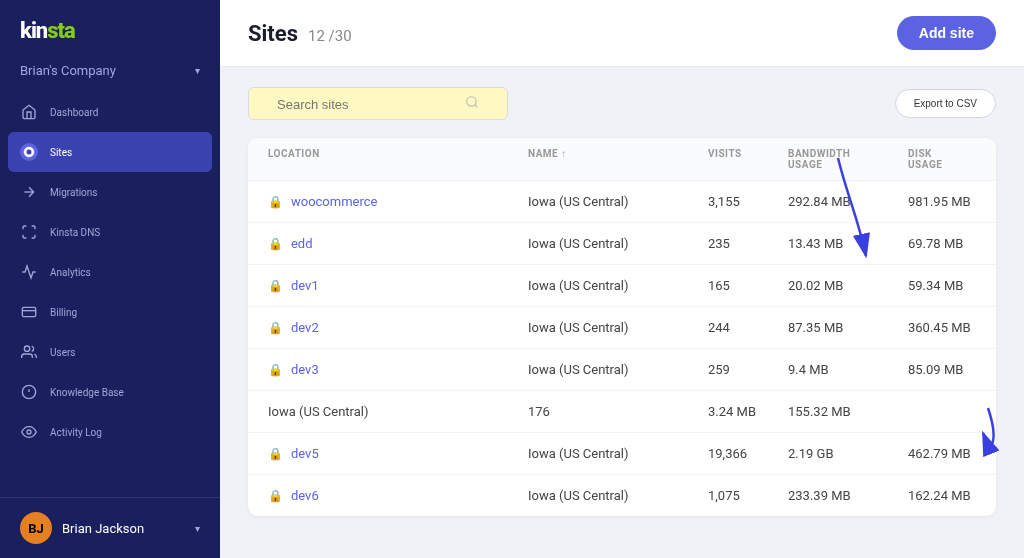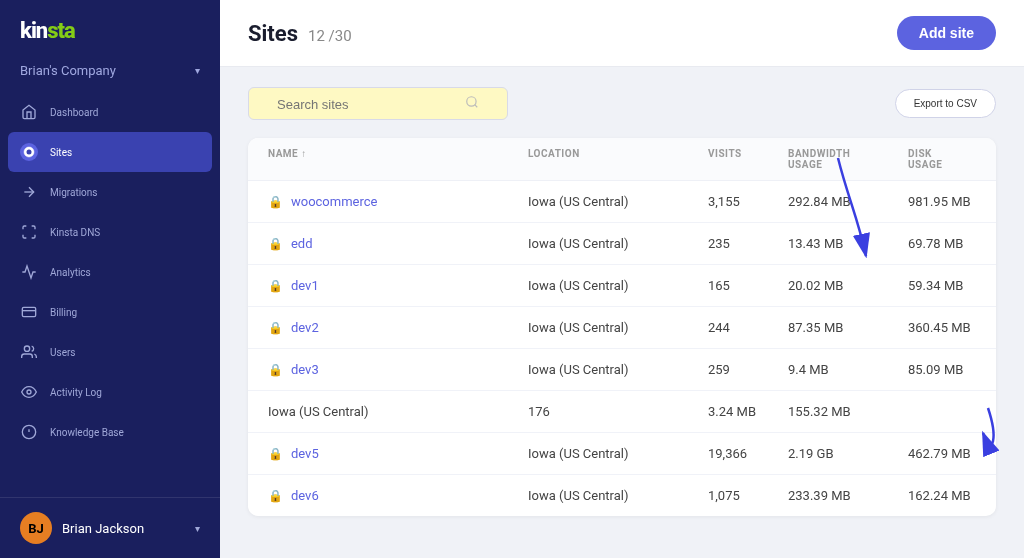--- a/index.html
+++ b/index.html
@@ -284,36 +284,36 @@
             <path d="M23 21v-2a4 4 0 00-3-3.87"></path>
             <path d="M16 3.13a4 4 0 010 7.75"></path>
           </svg>
       </span>
       <span>Users</span>
     </div>
 
     <div class="nav-item">
       <span class="nav-icon">
         <svg width="16" height="16" viewBox="0 0 24 24" fill="none" stroke="#a0a8d8" stroke-width="2">
-            <path d="M1 12s4-8 11-8 11 8 11 8-4 8-11 8-11-8-11-8z"></path>
-            <circle cx="12" cy="12" r="3"></circle>
-          </svg>
-      </span>
-      <span>Activity Log</span>
-    </div>
-
-    <div class="nav-item">
-      <span class="nav-icon">
-        <svg width="16" height="16" viewBox="0 0 24 24" fill="none" stroke="#a0a8d8" stroke-width="2">
             <circle cx="12" cy="12" r="10"></circle>
             <line x1="12" y1="8" x2="12" y2="12"></line>
             <line x1="12" y1="16" x2="12.01" y2="16"></line>
           </svg>
       </span>
       <span>Knowledge Base</span>
+    </div>
+
+    <div class="nav-item">
+      <span class="nav-icon">
+        <svg width="16" height="16" viewBox="0 0 24 24" fill="none" stroke="#a0a8d8" stroke-width="2">
+            <path d="M1 12s4-8 11-8 11 8 11 8-4 8-11 8-11-8-11-8z"></path>
+            <circle cx="12" cy="12" r="3"></circle>
+          </svg>
+      </span>
+      <span>Activity Log</span>
     </div>
   </nav>
   <div class="user-row">
     <div class="avatar">BJ</div>
     <span class="user-name">Brian Jackson</span>
     <span class="user-chevron">▾</span>
   </div>
 </div>
 
 <div id="main">
@@ -336,22 +336,22 @@
               <line x1="21" y1="21" x2="16.65" y2="16.65"></line>
             </svg>
         </span>
       </div>
       <button class="export-btn">Export to CSV</button>
     </div>
 
     <div class="arrow-container" style="position:relative;">
       <div class="sites-table">
         <div class="table-header">
+          <div class="th">LOCATION</div>
           <div class="th">NAME ↑</div>
-          <div class="th">LOCATION</div>
           <div class="th">VISITS</div>
           <div class="th">BANDWIDTH<br>USAGE</div>
           <div class="th">DISK<br>USAGE</div>
 
         </div>
 
         <div class="table-row">
           <div class="cell name-cell">
             <span class="lock-icon">🔒</span>
             <a href="#" class="site-link">woocommerce</a>

